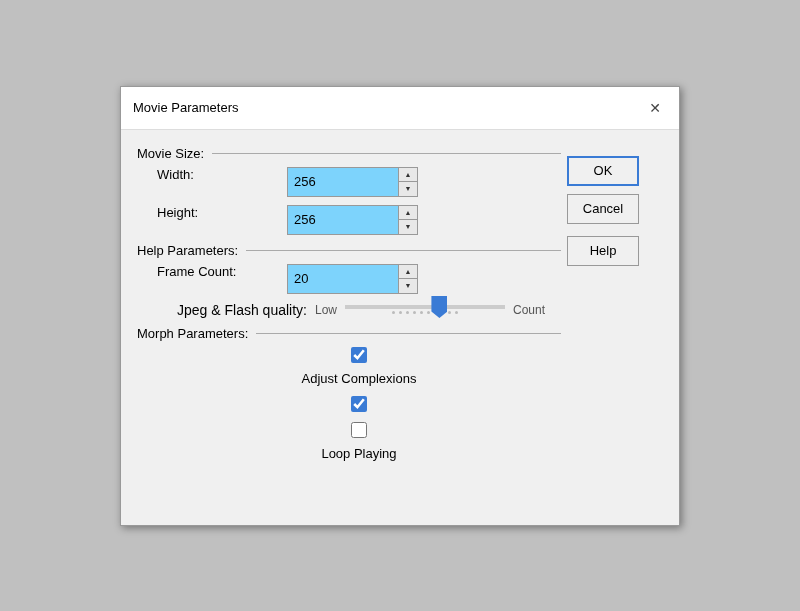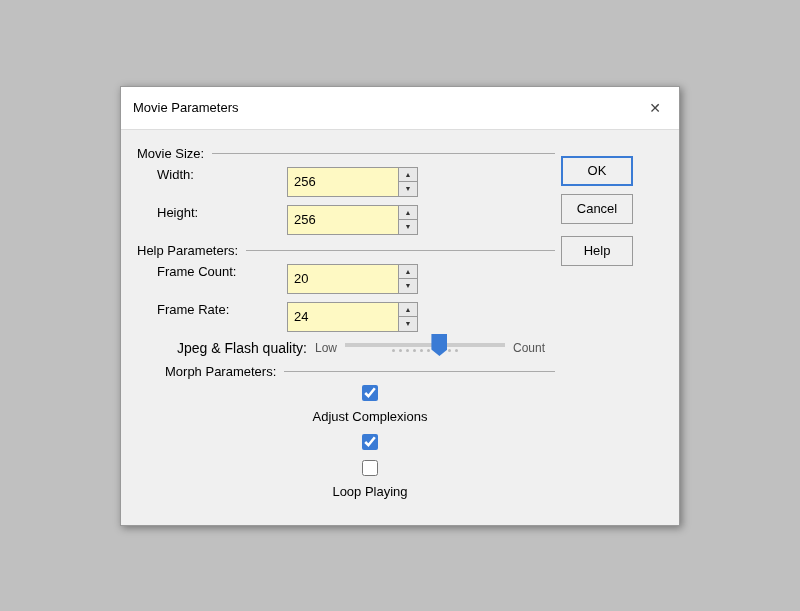--- a/index.html
+++ b/index.html
@@ -53,21 +53,21 @@
       justify-content: center;
       cursor: pointer;
       font-size: 14px;
       color: #444;
       border: none;
       background: transparent;
     }
 
     .dialog-body {
       display: flex;
-      padding: 16px 18px 16px 16px;
+      padding: 16px 12px 16px 16px;
       gap: 6px;
       flex: 1;
       border-radius: 26px;
     }
 
     .left-panel {
       flex: 1;
     }
 
     .right-panel {
@@ -113,21 +113,21 @@
       background: #fff;
     }
 
     .spinner-input {
       width: 110px;
       height: 28px;
       border: none;
       padding: 2px 6px;
       font-size: 13px;
       outline: none;
-      background: #fef9c3;
+      background: #7dd3fc;
     }
 
     .spinner-buttons {
       display: flex;
       flex-direction: column;
       border-left: 1px solid #999;
     }
 
     .spin-btn {
       width: 18px;
@@ -259,21 +259,20 @@
       border: 2px solid #3a7bd5;
       background: #f0f0f0;
     }
 
     .section-spacer {
       margin-bottom: 6px;
     }
 
     .morph-section {
       margin-top: 4px;
-      margin-left: 28px;
     }
   </style>
 </head>
 <body>
 
 <div class="dialog">
   <div class="title-bar">
     <span class="title-bar-text">Movie Parameters</span>
     <button class="close-btn">✕</button>
   </div>
@@ -311,30 +310,20 @@
         <span class="form-label">Frame Count:</span>
         <div class="spinner-group">
           <input class="spinner-input" type="text" value="20" style="">
           <div class="spinner-buttons">
             <button class="spin-btn">▲</button>
             <button class="spin-btn">▼</button>
           </div>
         </div>
       </div>
 
-      <div class="form-row">
-        <span class="form-label">Frame Rate:</span>
-        <div class="spinner-group">
-          <input class="spinner-input" type="text" value="24" style="">
-          <div class="spinner-buttons">
-            <button class="spin-btn">▲</button>
-            <button class="spin-btn">▼</button>
-          </div>
-        </div>
-      </div>
 
       <div class="slider-row">
         <span class="slider-label">Jpeg &amp; Flash quality:</span>
         <span class="slider-low">Low</span>
         <div class="slider-container">
           <input type="range" min="0" max="100" value="60" style="">
           <div class="slider-dots">
             <span class="slider-dot"></span>
             <span class="slider-dot"></span>
             <span class="slider-dot"></span>

